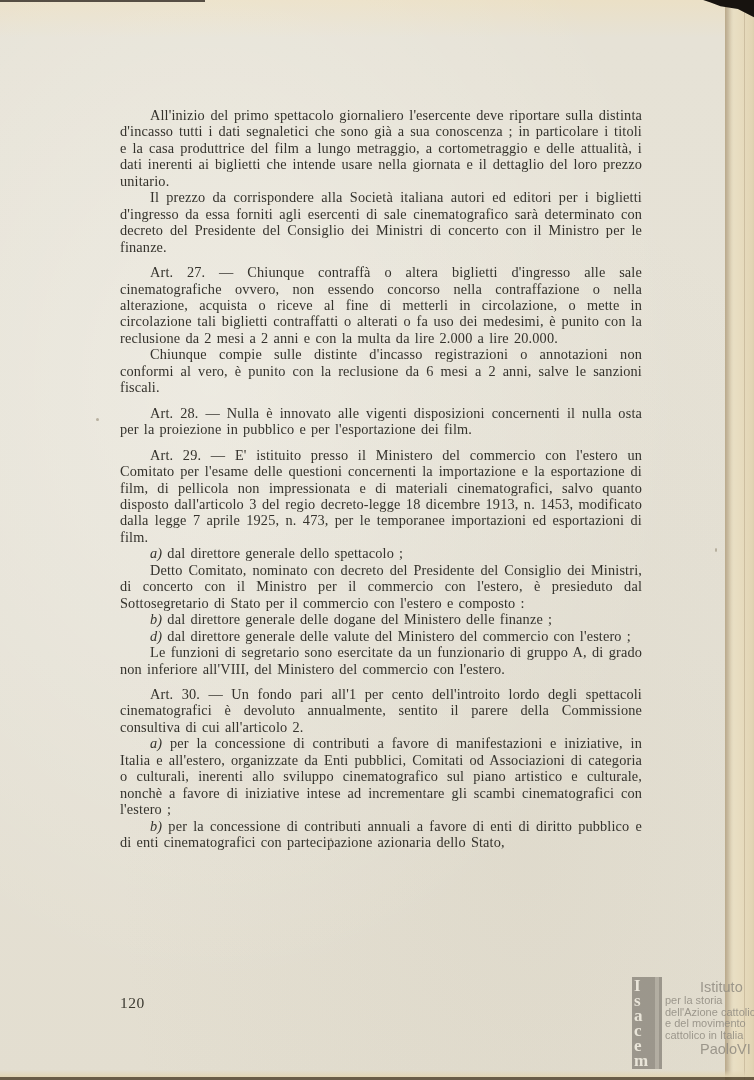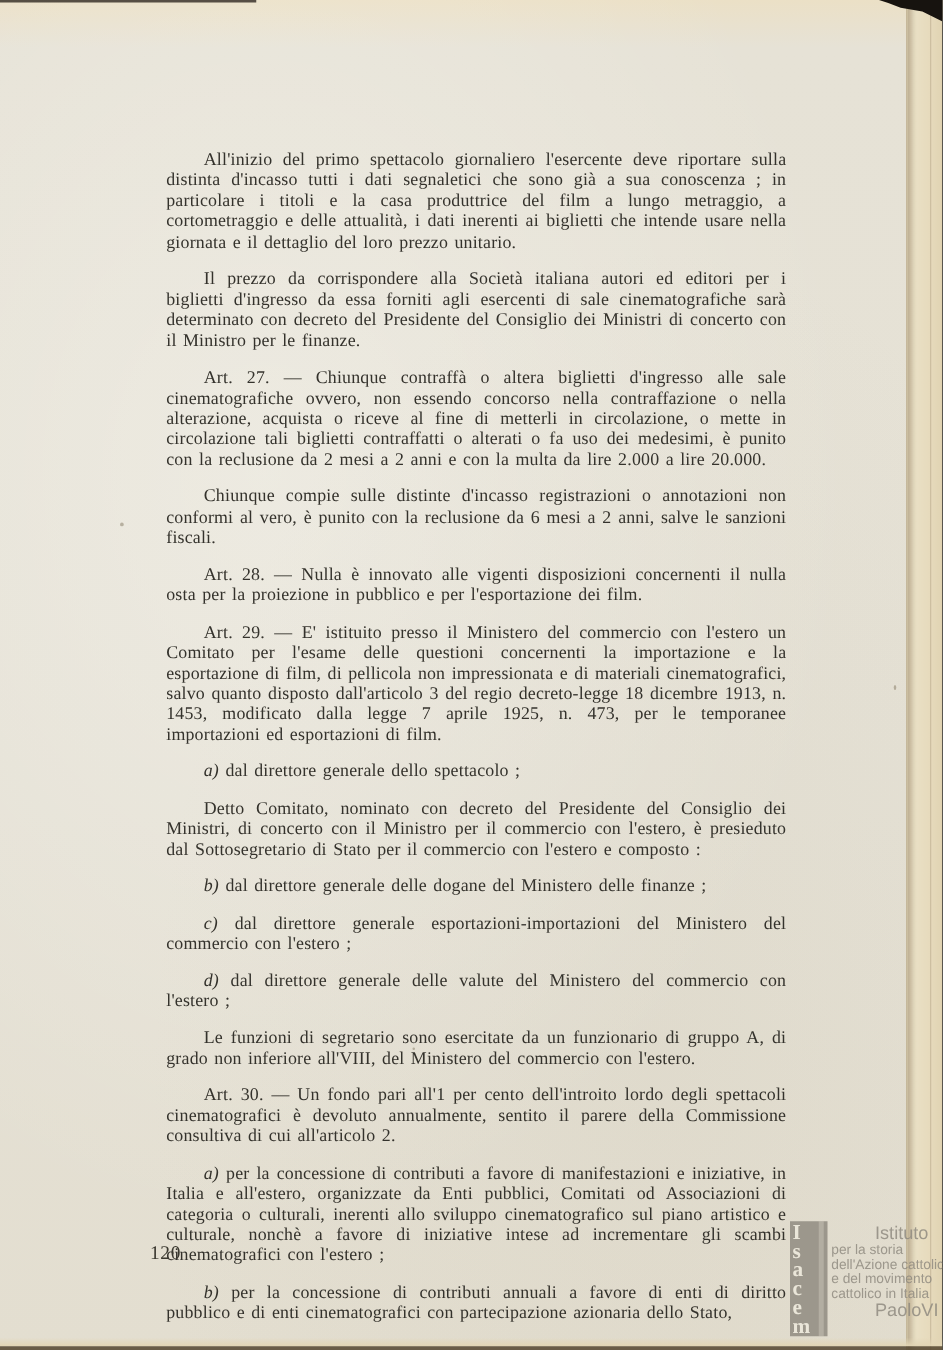--- a/index.html
+++ b/index.html
@@ -30,21 +30,21 @@
   .bottom-dark-line{position:absolute;bottom:0;left:0;width:100%;height:3px;background:#53452f;opacity:.85;}
   .speck{position:absolute;border-radius:50%;background:rgba(120,108,85,.45);}
 
   
   .text-block{
     position:absolute;left:120px;top:107px;width:522px;
     color:#34322c;font-size:14.3px;line-height:16.45px;
     text-align:justify;
     letter-spacing:.15px;word-spacing:1.4px;
   }
-  .text-block p{margin:13px;text-indent:30px;}
+  .text-block p{margin:0;text-indent:30px;}
   .text-block p.gap{margin-top:9px;}
   .text-block i{font-style:italic;}
 
   .page-number{
     position:absolute;left:120px;top:994px;
     color:#3a382f;font-size:15.5px;letter-spacing:.5px;
   }
 
   
   .watermark{position:absolute;left:632px;top:977px;display:flex;opacity:.82;}
@@ -76,29 +76,28 @@
   <div class="top-dark-line"></div>
   <div class="corner-black"></div>
   <div class="bottom-tan-band"></div>
   <div class="bottom-dark-line"></div>
   <div class="speck" style="left:96px;top:418px;width:3px;height:3px;"></div>
   <div class="speck" style="left:330px;top:838px;width:2px;height:2px;"></div>
   <div class="speck" style="left:715px;top:548px;width:2px;height:4px;"></div>
 
   <div class="text-block">
       <p class="para">All'inizio del primo spettacolo giornaliero l'esercente deve riportare sulla distinta d'incasso tutti i dati segnaletici che sono già a sua conoscenza ; in particolare i titoli e la casa produttrice del film a lungo metraggio, a cortometraggio e delle attualità, i dati inerenti ai biglietti che intende usare nella giornata e il dettaglio del loro prezzo unitario.</p>
-      <p class="para">Il prezzo da corrispondere alla Società italiana autori ed editori per i biglietti d'ingresso da essa forniti agli esercenti di sale cinematografiche sarà determinato con decreto del Presidente del Consiglio dei Ministri di concerto con il Ministro per le finanze.</p>
+      <p class="para">Il prezzo da corrispondere alla Società italiana autori ed editori per i biglietti d'ingresso da essa forniti agli esercenti di sale cinematografico sarà determinato con decreto del Presidente del Consiglio dei Ministri di concerto con il Ministro per le finanze.</p>
       <p class="para gap">Art. 27. — Chiunque contraffà o altera biglietti d'ingresso alle sale cinematografiche ovvero, non essendo concorso nella contraffazione o nella alterazione, acquista o riceve al fine di metterli in circolazione, o mette in circolazione tali biglietti contraffatti o alterati o fa uso dei medesimi, è punito con la reclusione da 2 mesi a 2 anni e con la multa da lire 2.000 a lire 20.000.</p>
       <p class="para">Chiunque compie sulle distinte d'incasso registrazioni o annotazioni non conformi al vero, è punito con la reclusione da 6 mesi a 2 anni, salve le sanzioni fiscali.</p>
       <p class="para gap">Art. 28. — Nulla è innovato alle vigenti disposizioni concernenti il nulla osta per la proiezione in pubblico e per l'esportazione dei film.</p>
       <p class="para gap">Art. 29. — E' istituito presso il Ministero del commercio con l'estero un Comitato per l'esame delle questioni concernenti la importazione e la esportazione di film, di pellicola non impressionata e di materiali cinematografici, salvo quanto disposto dall'articolo 3 del regio decreto-legge 18 dicembre 1913, n. 1453, modificato dalla legge 7 aprile 1925, n. 473, per le temporanee importazioni ed esportazioni di film.</p>
       <p class="para"><i>a)</i> dal direttore generale dello spettacolo ;</p>
       <p class="para">Detto Comitato, nominato con decreto del Presidente del Consiglio dei Ministri, di concerto con il Ministro per il commercio con l'estero, è presieduto dal Sottosegretario di Stato per il commercio con l'estero e composto :</p>
       <p class="para"><i>b)</i> dal direttore generale delle dogane del Ministero delle finanze ;</p>
-      <p class="para"><i>c)</i> dal direttore generale esportazioni-importazioni del Ministero del commercio con l'estero ;</p>
       <p class="para"><i>d)</i> dal direttore generale delle valute del Ministero del commercio con l'estero ;</p>
       <p class="para">Le funzioni di segretario sono esercitate da un funzionario di gruppo A, di grado non inferiore all'VIII, del Ministero del commercio con l'estero.</p>
       <p class="para gap">Art. 30. — Un fondo pari all'1 per cento dell'introito lordo degli spettacoli cinematografici è devoluto annualmente, sentito il parere della Commissione consultiva di cui all'articolo 2.</p>
       <p class="para"><i>a)</i> per la concessione di contributi a favore di manifestazioni e iniziative, in Italia e all'estero, organizzate da Enti pubblici, Comitati od Associazioni di categoria o culturali, inerenti allo sviluppo cinematografico sul piano artistico e culturale, nonchè a favore di iniziative intese ad incrementare gli scambi cinematografici con l'estero ;</p>
       <p class="para"><i>b)</i> per la concessione di contributi annuali a favore di enti di diritto pubblico e di enti cinematografici con partecipazione azionaria dello Stato,</p>
     </div>
 
   <div class="page-number">120</div>
 
   <div class="watermark">

